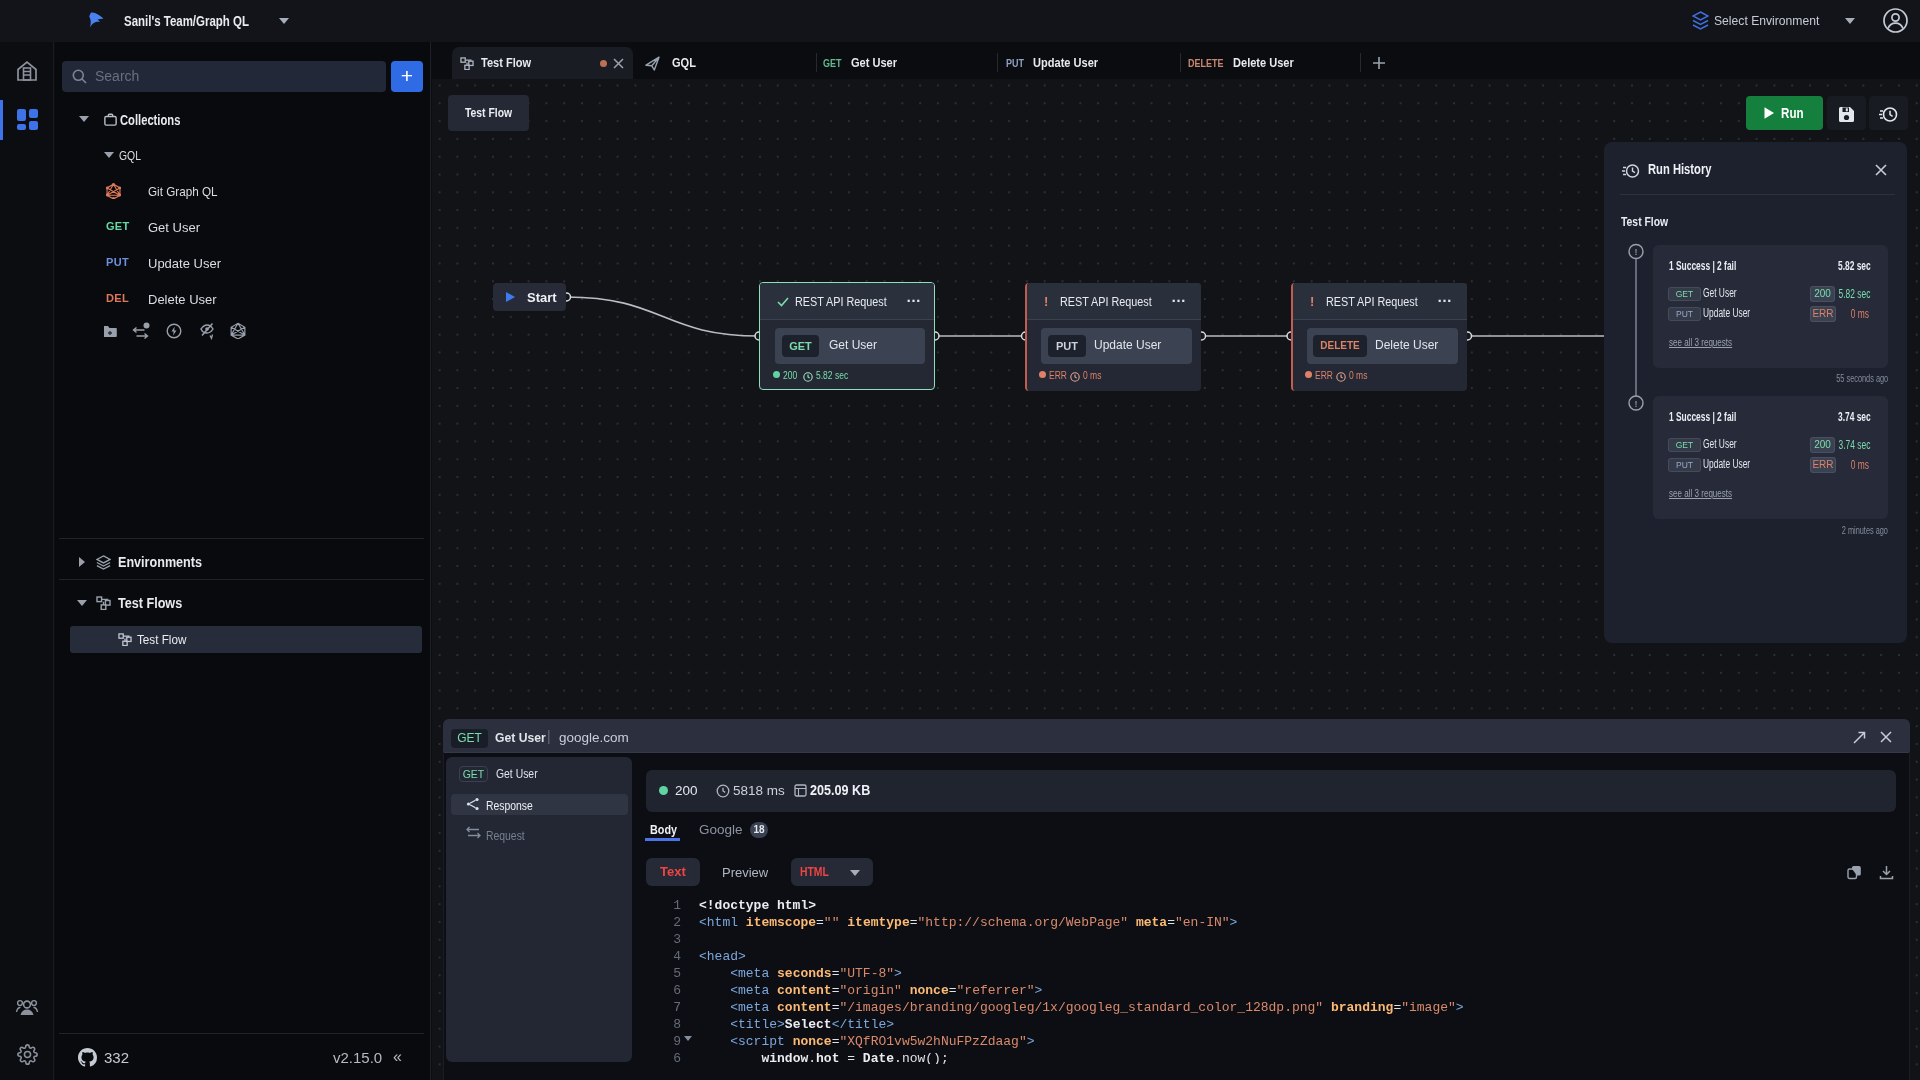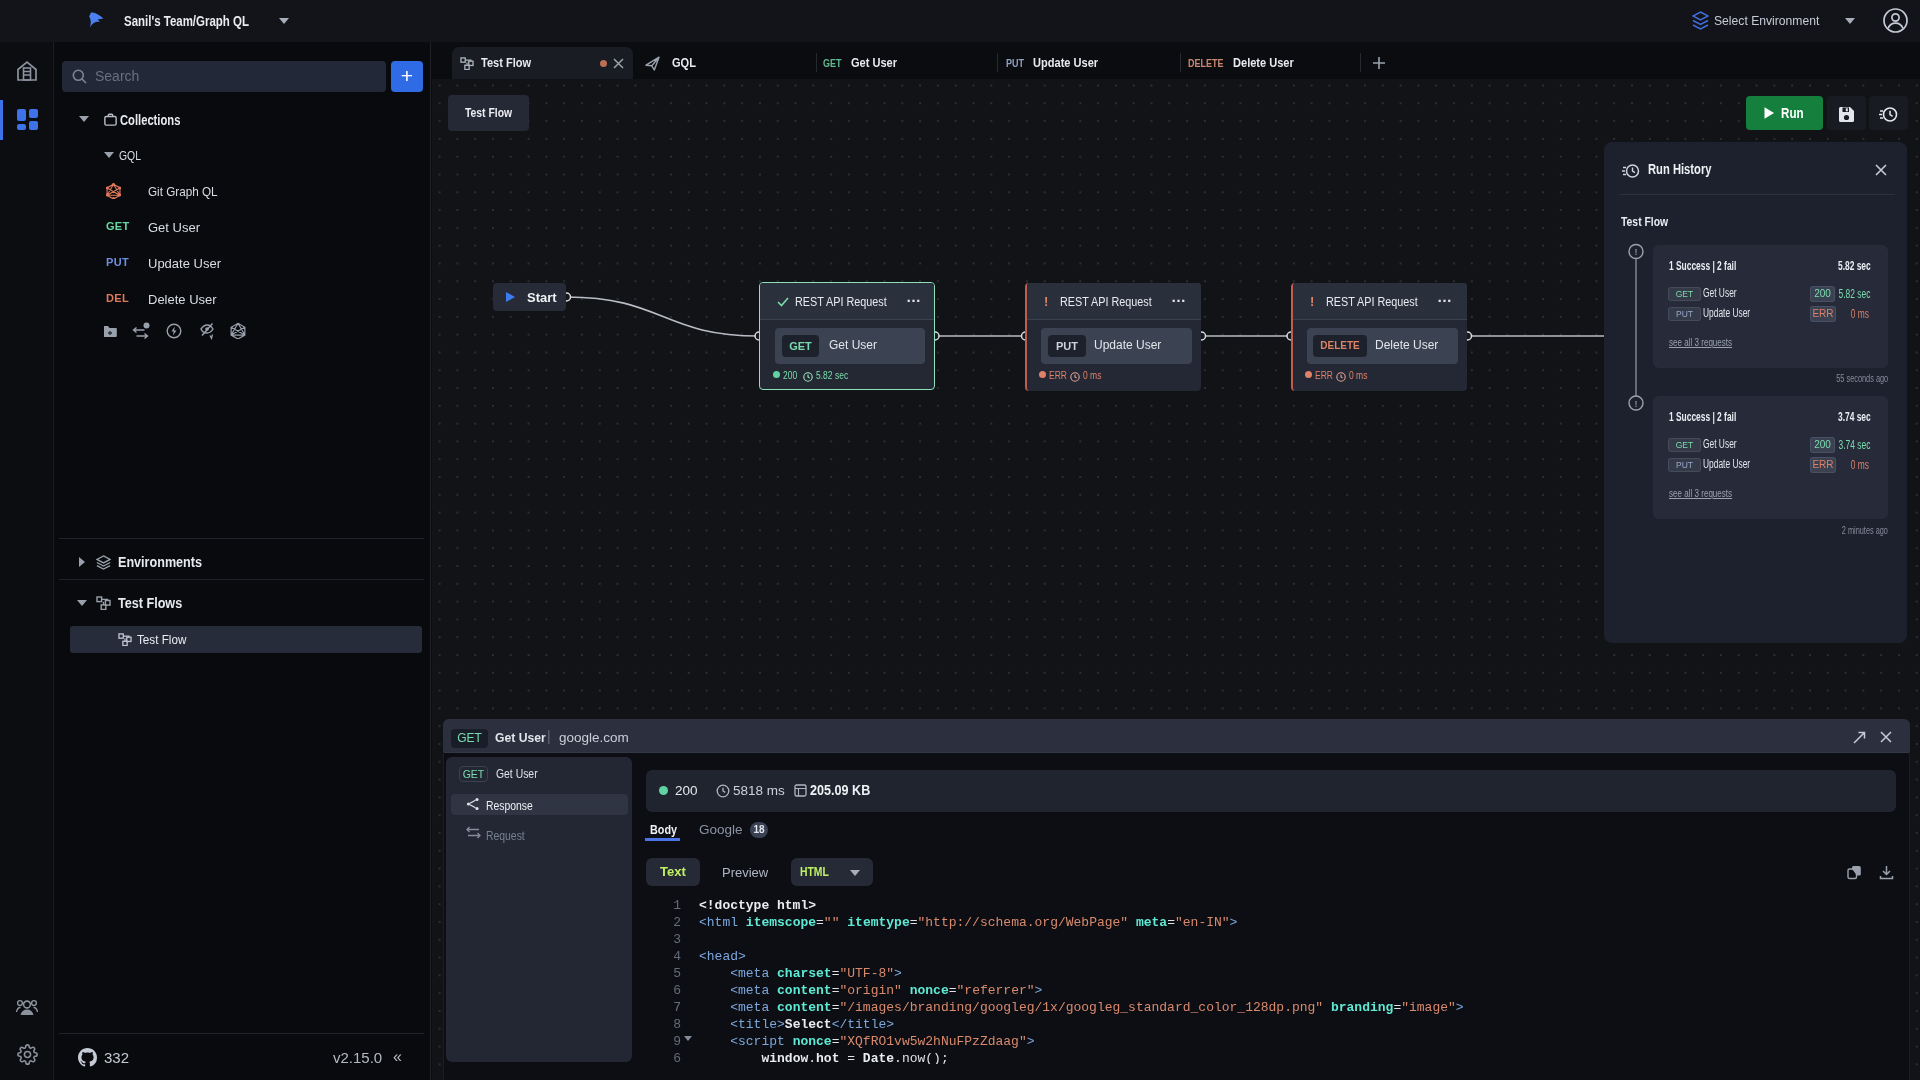--- a/index.html
+++ b/index.html
@@ -63,26 +63,26 @@
 .rh-code { position:absolute; width:21px; height:14px; font-size:10px; text-align:center; line-height:14px; background:#3a4150; border-radius:2px; box-shadow:0 0 0 1px #495064; }
 
 #bpanel { left:443px; top:719px; width:1467px; height:361px; background:#0d0e13; border:1px solid #30354366; border-bottom:none; border-radius:6px 6px 0 0; }
 #bp-hdr { left:443px; top:719px; width:1467px; height:33px; background:#2b2f3e; border-radius:6px 6px 0 0; }
 #bp-side { left:446px; top:757px; width:186px; height:305px; background:#232734; border-radius:6px; }
 .chip { position:absolute; border-radius:4px; font-weight:bold; text-align:center; }
 #bp-selrow { left:451px; top:794px; width:177px; height:21px; background:#303544; border-radius:4px; }
 #statusbar { left:646px; top:770px; width:1250px; height:42px; background:#20242f; border-radius:6px; }
 #bodyunderline { left:645px; top:838px; width:35px; height:2.5px; background:#4a74e8; }
 #hdrbadge { left:750px; top:822px; width:18px; height:16px; background:#3a4152; border-radius:9px; color:#e3e7ee; font-size:10px; font-weight:bold; text-align:center; line-height:16px; }
-.btn2 { position:absolute; top:858px; height:28px; background:#262a36; border-radius:6px; color:#bef264; font-size:13px; font-weight:bold; }
+.btn2 { position:absolute; top:858px; height:28px; background:#262a36; border-radius:6px; color:#ef4444; font-size:13px; font-weight:bold; }
 
 #code { left:637px; top:897px; width:1272px; height:171px; font-family:"Liberation Mono", monospace; font-size:13px; line-height:17.1px; white-space:pre; }
 .ln { position:absolute; width:44px; text-align:right; color:#636c79; }
 .cl { position:absolute; left:62px; color:#dfe3e8; }
-.tg { color:#7ba7dc; } .at { color:#5eead4; font-weight:bold; } .vl { color:#d98a6d; } .wh { color:#e9ecf0; font-weight:bold; }
+.tg { color:#7ba7dc; } .at { color:#fdba74; font-weight:bold; } .vl { color:#d98a6d; } .wh { color:#e9ecf0; font-weight:bold; }
 svg { display:block; }
 </style>
 </head>
 <body>
 <div id="page">
 
   <div class="abs" id="topbar"></div>
   <div class="abs" id="teamname">Sanil's Team/Graph QL</div>
   <div class="abs caret-down" style="left:279px; top:18px;"></div>
   <div class="abs" id="envtext">Select Environment</div>
@@ -450,21 +450,21 @@
   <div class="btn2" style="left:791px; width:82px;">
       <span class="cx8" style="position:absolute; left:9px; top:6px;">HTML</span>
     </div>
   <div class="abs caret-down" style="left:850px; top:870px;"></div>
 
   <div class="abs" id="code">
     <div class="ln" style="top:0px;">1</div><div class="cl" style="top:0px;"><span class="wh">&lt;!doctype html&gt;</span></div>
     <div class="ln" style="top:17px;">2</div><div class="cl" style="top:17px;"><span class="tg">&lt;html</span> <span class="at">itemscope</span>=<span class="vl">""</span> <span class="at">itemtype</span>=<span class="vl">"http://schema.org/WebPage"</span> <span class="at">meta</span>=<span class="vl">"en-IN"</span><span class="tg">&gt;</span></div>
     <div class="ln" style="top:34px;">3</div>
     <div class="ln" style="top:51px;">4</div><div class="cl" style="top:51px;"><span class="tg">&lt;head&gt;</span></div>
-    <div class="ln" style="top:68px;">5</div><div class="cl" style="top:68px;">    <span class="tg">&lt;meta</span> <span class="at">charset</span>=<span class="vl">"UTF-8"</span><span class="tg">&gt;</span></div>
+    <div class="ln" style="top:68px;">5</div><div class="cl" style="top:68px;">    <span class="tg">&lt;meta</span> <span class="at">seconds</span>=<span class="vl">"UTF-8"</span><span class="tg">&gt;</span></div>
     <div class="ln" style="top:85px;">6</div><div class="cl" style="top:85px;">    <span class="tg">&lt;meta</span> <span class="at">content</span>=<span class="vl">"origin"</span> <span class="at">nonce</span>=<span class="vl">"referrer"</span><span class="tg">&gt;</span></div>
     <div class="ln" style="top:102px;">7</div><div class="cl" style="top:102px;">    <span class="tg">&lt;meta</span> <span class="at">content</span>=<span class="vl">"/images/branding/googleg/1x/googleg_standard_color_128dp.png"</span> <span class="at">branding</span>=<span class="vl">"image"</span><span class="tg">&gt;</span></div>
     <div class="ln" style="top:119px;">8</div><div class="cl" style="top:119px;"><span class="tg">    &lt;title&gt;</span><span class="wh">Select</span><span class="tg">&lt;/title&gt;</span></div>
     <div class="ln" style="top:136px;">9</div><div class="cl" style="top:136px;"><span class="tg">    &lt;script</span> <span class="at">nonce</span>=<span class="vl">"XQfRO1vw5w2hNuFPzZdaag"</span><span class="tg">&gt;</span></div>
     <div class="abs" style="left:47px; top:139px; width:0; height:0; border-left:4px solid transparent; border-right:4px solid transparent; border-top:5px solid #848d9c;"></div>
     <div class="ln" style="top:153px;">6</div><div class="cl" style="top:153px;">        <span class="wh">window</span>.<span class="wh">hot</span> = <span class="wh">Date</span>.now();</div>
   </div>
   <div class="abs" style="left:444px; top:1064px; width:1465px; height:16px; background:#0d0e13;"></div>
 </div>
 

